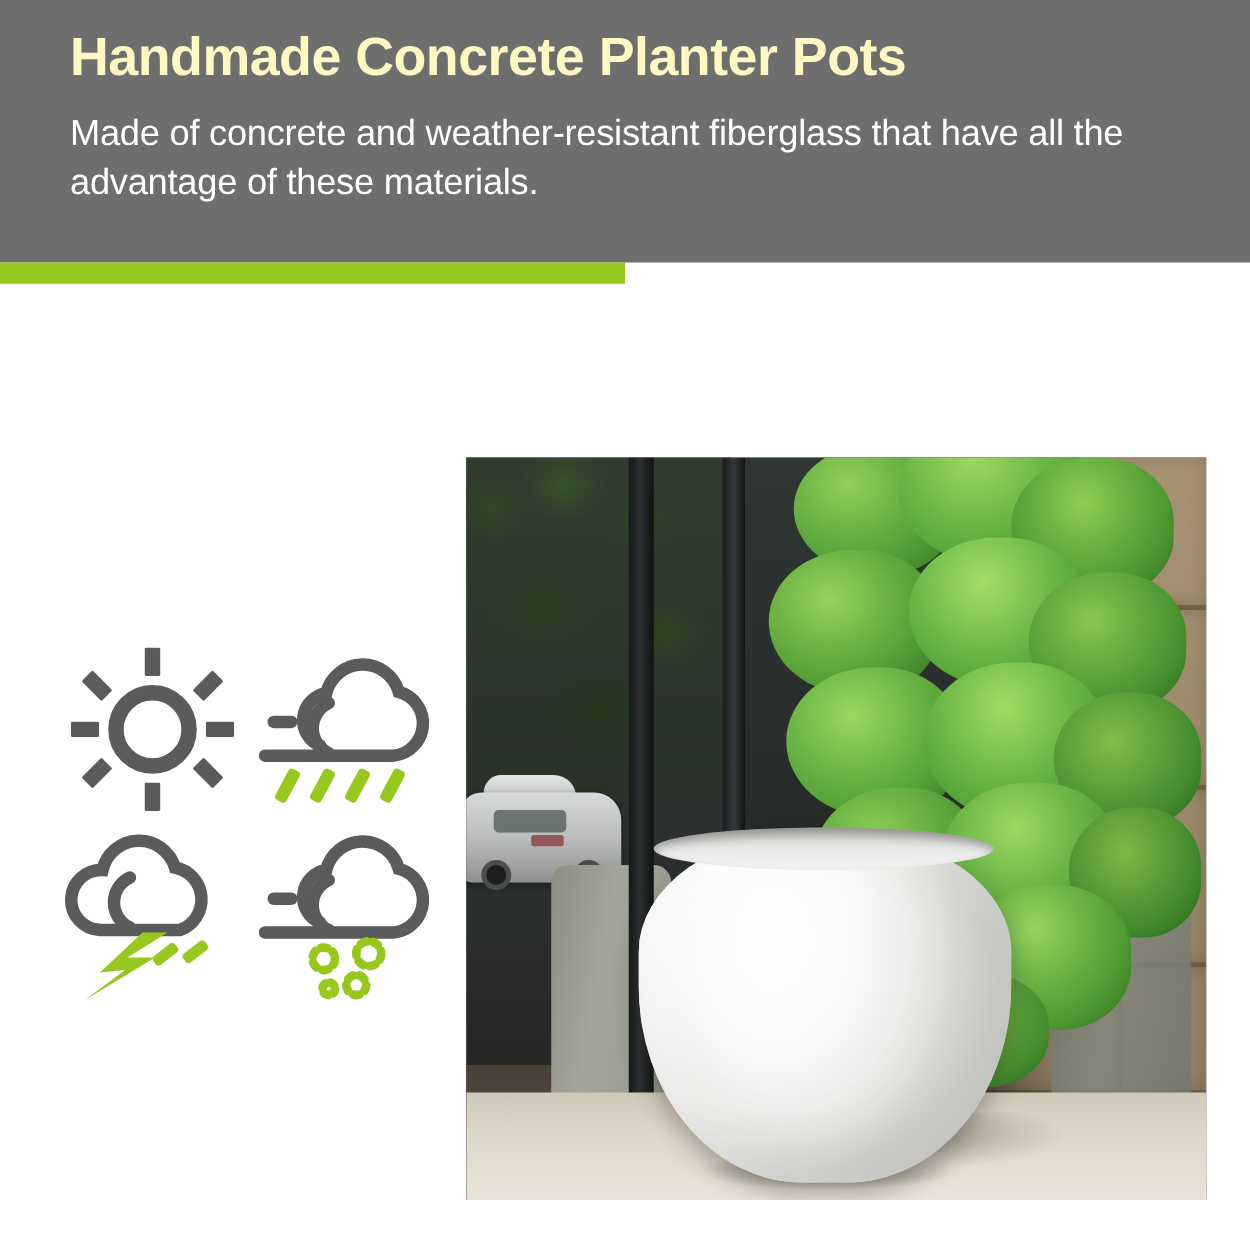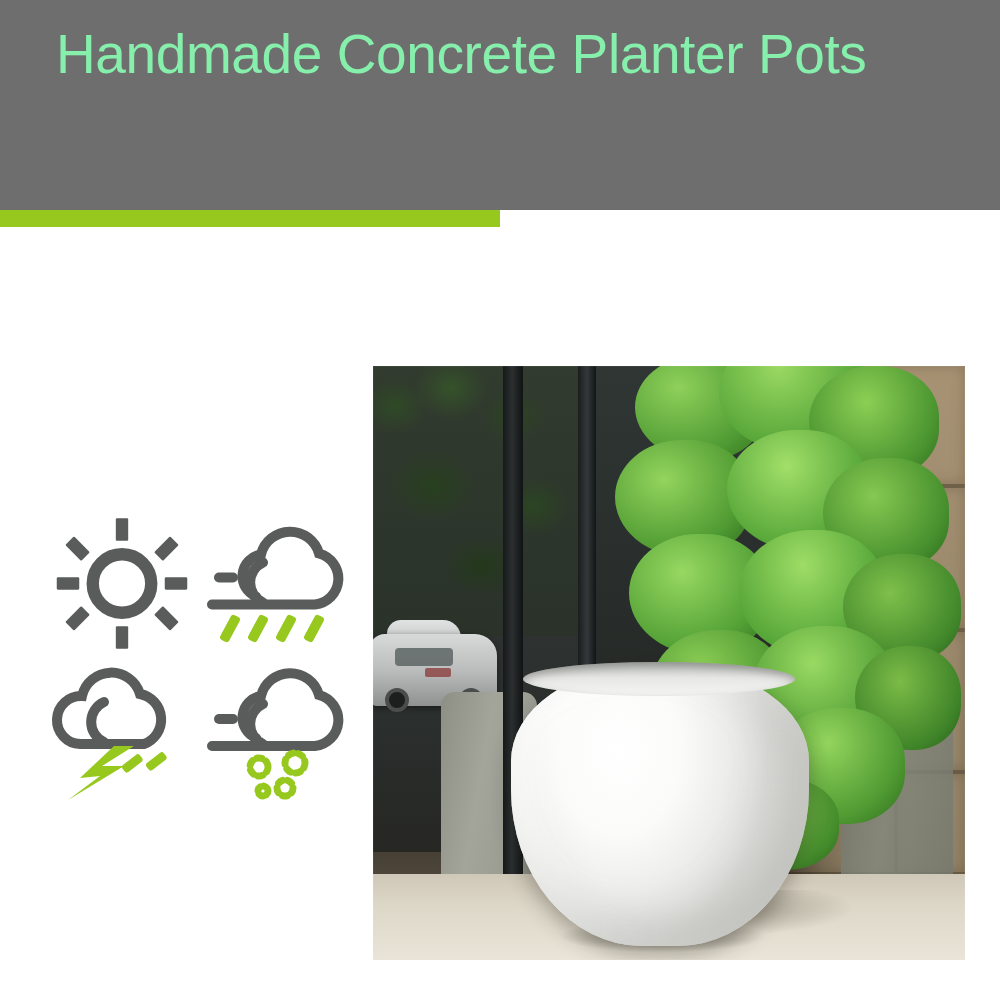--- a/index.html
+++ b/index.html
@@ -11,22 +11,22 @@
   }
   #page { position:relative; width:1000px; height:1000px; background:#fff; }
 
   
   .header-band {
     position:absolute; left:0; top:0; width:1000px; height:210px;
     background:#6e6e6e;
   }
   .headline {
     position:absolute; left:56px; top:22px;
-    font-size:55px; font-weight:400; letter-spacing:-0.4px;
-    color:#86efac; white-space:nowrap;
+    font-size:43px; font-weight:700; letter-spacing:-0.4px;
+    color:#fef9c3; white-space:nowrap;
     font-family:"Liberation Sans", sans-serif;
   }
   .subline {
     position:absolute; left:56px; top:88px; width:900px;
     font-size:29px; font-weight:300; line-height:1.33;
     color:#ffffff; letter-spacing:-0.2px;
   }
   .accent-bar {
     position:absolute; left:0; top:210px; width:500px; height:17px;
     background:#97c81e;
@@ -195,20 +195,21 @@
     box-shadow:inset 0 0 0 1px rgba(255,255,255,.06);
   }
 </style>
 </head>
 <body>
 
 <div id="page">
 
   <div class="header-band">
     <div class="headline">Handmade Concrete Planter Pots</div>
+    <div class="subline">Made of concrete and weather-resistant fiberglass that have all the advantage of these materials.</div>
   </div>
   <div class="accent-bar"></div>
 
   <div class="icon-grid">
 
     <div class="icon-cell r0c0">
       <svg viewBox="0 0 120 120">
         <circle cx="60" cy="60" r="26" fill="none" stroke="#5a5c5b" stroke-width="11"></circle>
         <g fill="#5a5c5b">
           <rect x="54.5" y="2" width="11" height="20" rx="1"></rect>

